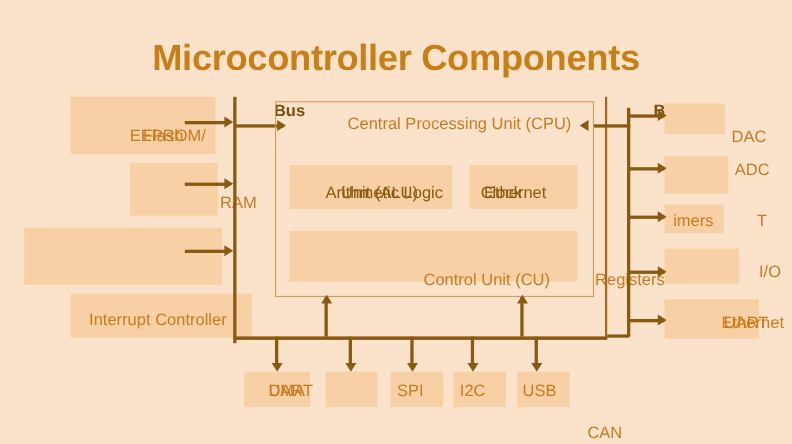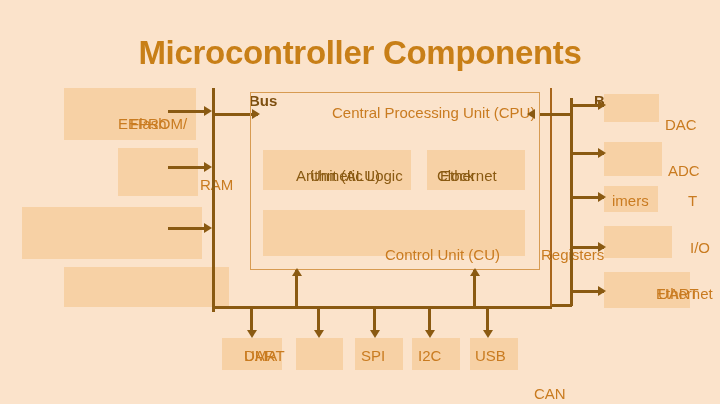--- a/index.html
+++ b/index.html
@@ -119,20 +119,21 @@
     <span>EEPROM/</span>
     <span style="left:12px;">Flash</span>
   </div>
 
   <div class="box" style="left:118px; top:148px; width:80px; height:48px;"></div>
   <div class="lbl" style="left:200px; top:177px;text-align:center;">RAM</div>
 
   <div class="box" style="left:22px; top:207px; width:180px; height:52px;"></div>
 
   <div class="box" style="left:64px; top:267px; width:165px; height:40px;"></div>
+  <div class="lbl" style="left:81px; top:283px;">Interrupt Controller</div>
 
   <div class="vline" style="left:212px; top:88px; height:224px;"></div>
 
   <div class="hline" style="left:168px; top:110px; width:38px;"></div>
   <div class="arrow-r" style="left:204px; top:106px;"></div>
 
   <div class="hline" style="left:168px; top:166px; width:38px;"></div>
   <div class="arrow-r" style="left:204px; top:162px;"></div>
 
   <div class="hline" style="left:168px; top:227px; width:38px;"></div>
@@ -140,21 +141,21 @@
 
   <div class="hline" style="left:214px; top:113px; width:44px;"></div>
   <div class="arrow-r" style="left:252px; top:109px;"></div>
 
   <div class="bus-lbl" style="left:249px; top:92px;">Bus</div>
 
   <div class="outline" style="left:214px; top:88px; width:338px; height:220px; border-top:none; border-left:none;"></div>
 
   <div class="outline-thin" style="left:250px; top:92px; width:290px; height:178px;"></div>
 
-  <div class="lbl" style="left:316px; top:105px;margin-left:16px;">Central Processing Unit (CPU)</div>
+  <div class="lbl" style="left:316px; top:105px;">Central Processing Unit (CPU)</div>
 
   <div class="box" style="left:263px; top:150px; width:148px; height:40px;"></div>
   <div class="overlap lbl lbl-dark" style="left:296px; top:168px; width:140px; height:18px;">
     <span>Arithmetic Logic</span>
     <span style="left:14px;">Unit (ALU)</span>
   </div>
 
   <div class="box" style="left:427px; top:150px; width:98px; height:40px;"></div>
   <div class="overlap lbl lbl-dark" style="left:437px; top:168px; width:90px; height:18px;">
     <span>Clock</span>
@@ -216,21 +217,21 @@
   <div class="arrow-r" style="left:527px; top:109px; transform:rotate(180deg);"></div>
 
   <div class="bus-lbl" style="left:594px; top:92px;">Bus</div>
 
   <div class="box" style="left:604px; top:94px; width:55px; height:28px;"></div>
   <div class="lbl" style="left:665px; top:117px;text-align:right;">DAC</div>
   <div class="hline" style="left:572px; top:104px; width:32px;"></div>
   <div class="arrow-r" style="left:598px; top:100px;"></div>
 
   <div class="box" style="left:604px; top:142px; width:58px; height:34px;"></div>
-  <div class="lbl" style="left:668px; top:147px;margin-top:16px;">ADC</div>
+  <div class="lbl" style="left:668px; top:147px;">ADC</div>
   <div class="hline" style="left:572px; top:152px; width:32px;"></div>
   <div class="arrow-r" style="left:598px; top:148px;"></div>
 
   <div class="box" style="left:604px; top:186px; width:54px; height:26px;"></div>
   <div class="overlap lbl" style="left:612px; top:193px; width:54px; height:18px;">
     <span>imers</span>
   </div>
   <div class="lbl" style="left:688px; top:193px;">T</div>
   <div class="hline" style="left:572px; top:196px; width:32px;"></div>
   <div class="arrow-r" style="left:598px; top:192px;"></div>

